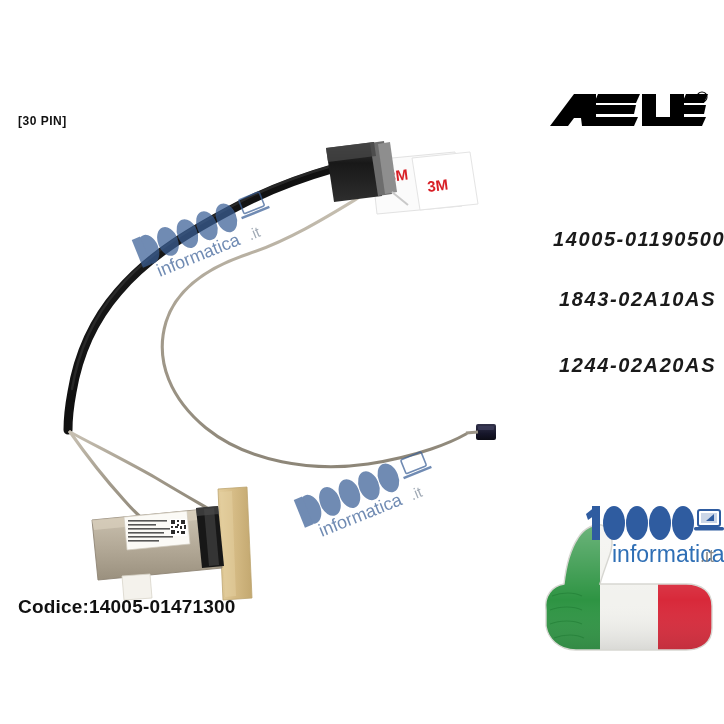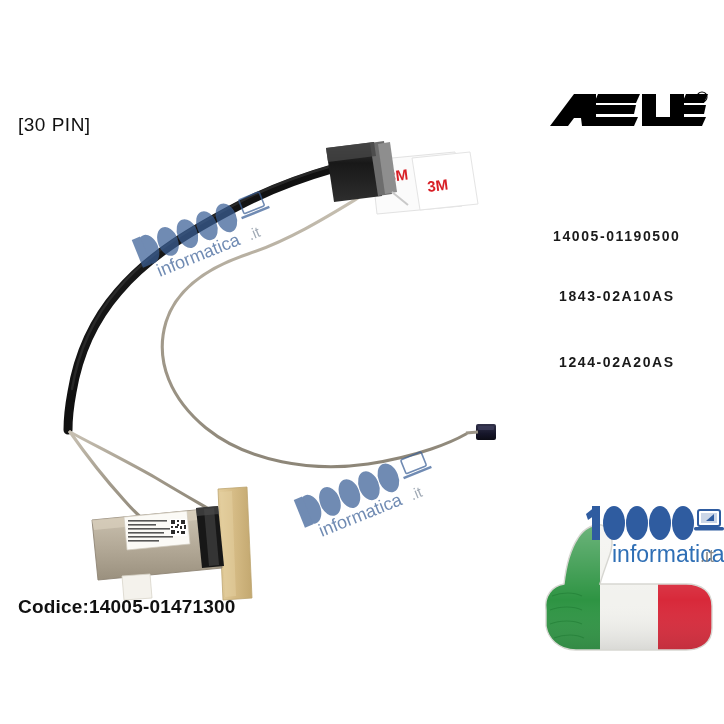--- a/index.html
+++ b/index.html
@@ -17,44 +17,45 @@
     height: 724px;
     background: #ffffff;
     overflow: hidden;
   }
 
   
   .pin-label {
     position: absolute;
     left: 18px;
     top: 114px;
-    font-size: 19px;
-    font-weight: normal;
+    font-size: 12px;
+    font-weight: bold;
     letter-spacing: 0.5px;
     color: #111111;
     white-space: nowrap;
     text-align: center;
   }
   .codice-label {
     position: absolute;
     left: 18px;
     top: 596px;
     font-size: 19px;
     font-weight: bold;
     letter-spacing: 0.2px;
     color: #111111;
     white-space: nowrap;
   }
   .partnum {
     position: absolute;
-    font-size: 14px;
+    font-size: 20px;
     font-weight: bold;
     letter-spacing: 1.6px;
     color: #1a1a1a;
     white-space: nowrap;
+    font-style: italic;
   }
   #pn-0 { left: 553px; top: 228px; }
   #pn-1 { left: 559px; top: 288px; }
   #pn-2 { left: 559px; top: 348px; margin-top: 6px; }
 
   
   .asus-logo {
     position: absolute;
     left: 548px;
     top: 88px;

